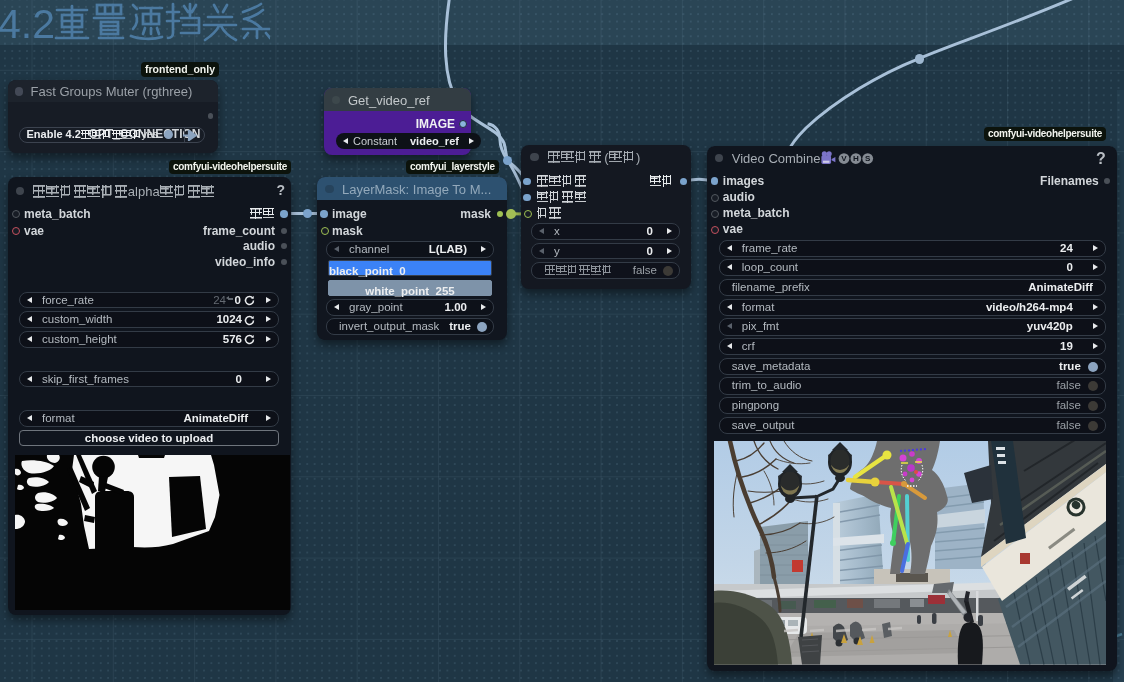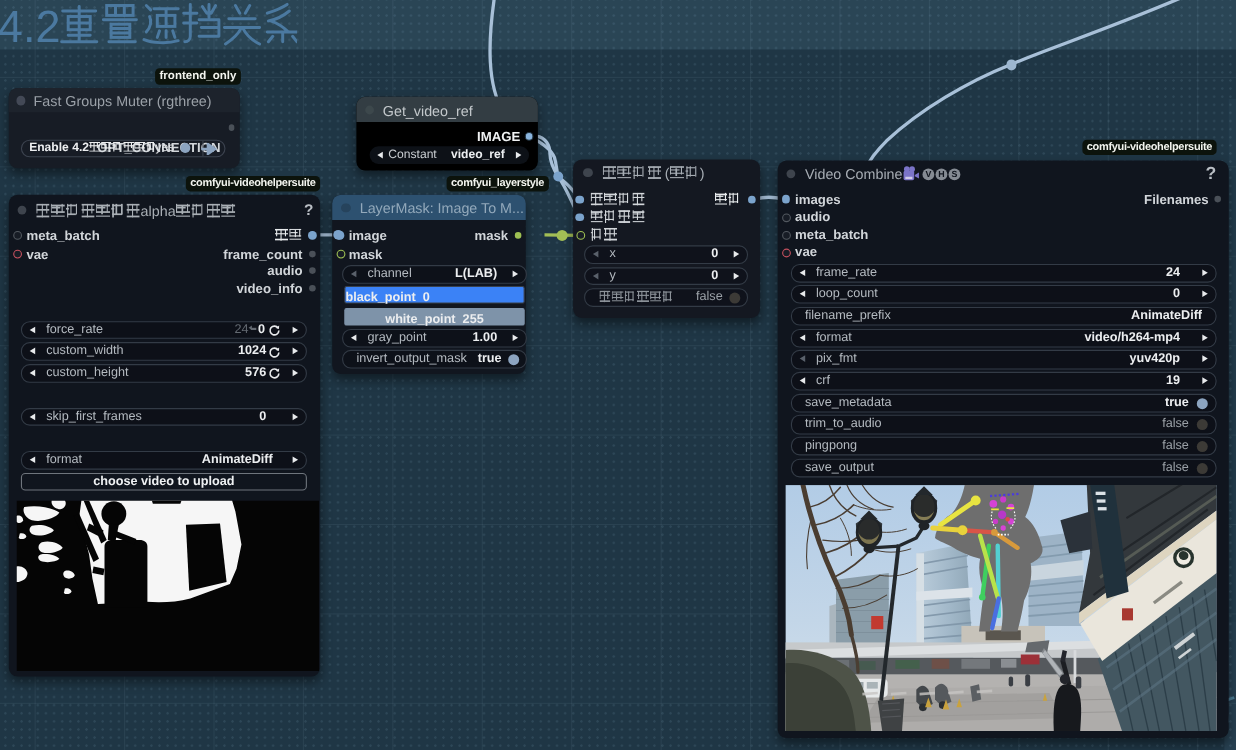--- a/index.html
+++ b/index.html
@@ -121,21 +121,21 @@
   <div class="pill" style="left:11px;top:46.5px;width:184px;height:14.5px;background:none;border-color:#3c434f">
     <div class="val" style="left:7px;font-size:11px;top:0.5px">Enable 4.2<b class="cjt" style="width:9.5px;height:9.5px;margin:0 0.4px;vertical-align:-1px"></b><b class="cju" style="width:9.5px;height:9.5px;margin:0 0.4px;vertical-align:-1px"></b><b class="cjv" style="width:9.5px;height:9.5px;margin:0 0.4px;vertical-align:-1px"></b><b class="cjt" style="width:9.5px;height:9.5px;margin:0 0.4px;vertical-align:-1px"></b><b class="cju" style="width:9.5px;height:9.5px;margin:0 0.4px;vertical-align:-1px"></b><b class="cjv" style="width:9.5px;height:9.5px;margin:0 0.4px;vertical-align:-1px"></b></div>
     <div class="val" style="right:45px;top:0.5px;font-size:11px;font-weight:normal;color:#dfe2e5">yes</div>
     <div class="toggle ton" style="right:31px;top:2.5px;width:9px;height:9px"></div>
     <div style="position:absolute;right:19px;top:0;width:1px;height:14.5px;background:#3c434f"></div>
     <svg style="position:absolute;right:6px;top:2px" width="16" height="11" viewBox="0 0 16 11">
         <path d="M1 5.5h8M7 1l6.5 4.5L7 10z" stroke="#8ca4c0" stroke-width="2.2" fill="#8ca4c0"></path>
       </svg>
   </div>
 </div>
-<div id="n_get" class="node" style="left:324px;top:87.5px;width:165px;height:67.5px;background:#000000">
+<div id="n_get" class="node" style="left:324px;top:87.5px;width:147px;height:67.5px;background:#4c1d95">
   <div class="nhead" style="height:23.5px;background:#333d43"></div>
   <div class="ncirc" style="left:8px;top:8px;width:8px;height:8px;background:#3d484c"></div>
   <div class="ntitle" style="left:24px;top:5px;color:#c3c8cb">Get_video_ref</div>
   <div class="slotlab" style="right:16px;top:29px;color:#f0f2f3">IMAGE</div>
   <div class="dot" style="right:3.6px;top:32.4px;width:8px;height:8px;background:#8ab4dd;border:1px solid #20303c;box-sizing:border-box"></div>
   <div class="pill" style="left:12px;top:45.5px;width:145px;height:16px;background:#0d1117;border:none;border-radius:9px">
     <div class="arrL" style="top:4.6px"></div>
     <div class="lab" style="left:17px;color:#c9cdd1;top:1.5px;font-size:11px">Constant</div>
     <div class="val" style="left:74px;top:1.5px;font-size:11px">video_ref</div>
     <div class="arrR" style="top:4.6px"></div>
@@ -225,21 +225,21 @@
       <path d="M22,49 C29,48 36,50 39,53 C36,56 27,57 22,55 C19,53 19,50 22,49 Z"></path>
       <path d="M0,60 C5,59 9,62 10,66 C10,70 7,73 2,74 L0,74 Z"></path>
       <path d="M44,64 C48,63 52,65 53,68 C52,71 47,72 44,70 C42,68 42,65 44,64 Z"></path>
       <path d="M3,30 C6,29 9,31 9,33 C8,35 4,36 2,34 Z"></path>
       <path d="M32,0 L44,0 C46,3 44,7 40,8 C35,8 31,4 32,0 Z"></path>
       <path d="M0,14 C3,13 6,15 6,18 C5,21 1,21 0,19 Z"></path>
       <path d="M44,80 C47,79 50,81 50,83 C49,85 45,86 43,84 Z"></path>
     </g>
     </svg>
 </div>
-<div id="n_lm" class="node" style="left:302px;top:177px;width:176px;height:163px;background:#11161f">
+<div id="n_lm" class="node" style="left:317px;top:177px;width:190px;height:163px;background:#11161f">
   <div class="nhead" style="height:23px;background:#2d5170"></div>
   <div class="ncirc" style="left:8px;top:7.5px;width:8.5px;height:8.5px;background:#26435c"></div>
   <div class="ntitle" style="left:25px;top:5px;color:#93a9bb">LayerMask: Image To M...</div>
   <div class="dot" style="left:3.1px;top:33px;width:7.5px;height:7.5px;background:#7ba3cc"></div>
   <div class="slotlab" style="left:15px;top:29.5px;">image</div>
   <div class="dot" style="left:3.5px;top:50.3px;width:8px;height:8px;border:1.8px solid #9ec053;background:#171c25;box-sizing:border-box"></div>
   <div class="slotlab" style="left:15px;top:46.5px;">mask</div>
   <div class="slotlab" style="right:16px;top:29.5px;">mask</div>
   <div class="dot" style="right:4.5px;top:33.8px;width:6px;height:6px;background:#9ec053"></div>
   <div class="pill" style="left:9px;top:64px;width:166px;height:14.8px">

